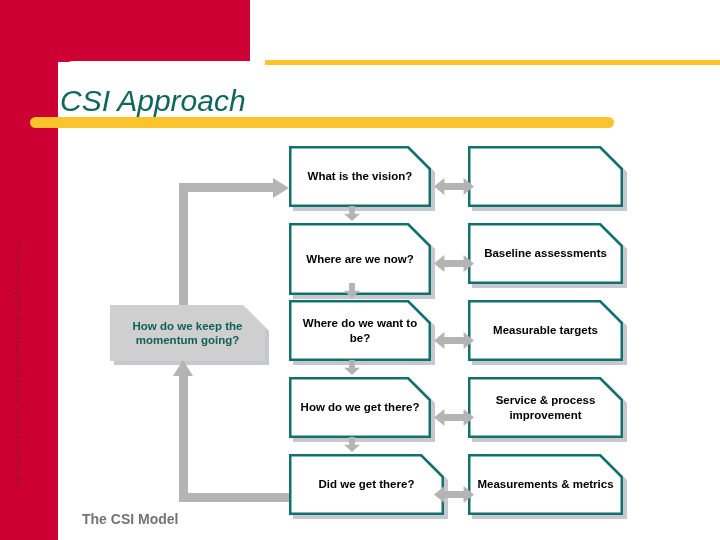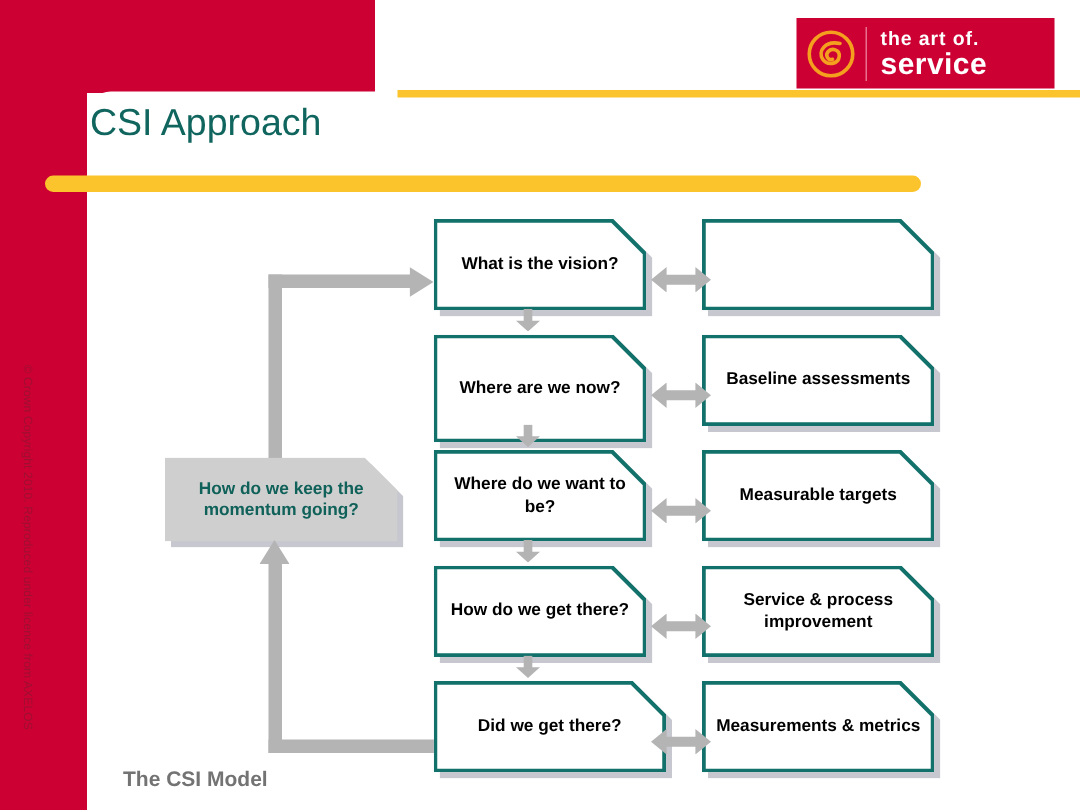--- a/index.html
+++ b/index.html
@@ -82,25 +82,26 @@
     display: block;
   }
   .logo-text .l2 {
     font-size: 20px; font-weight: bold; letter-spacing: 0.3px;
     display: block; margin-top: 1px;
   }
 
   
   .slide-title {
     position: absolute;
-    left: 60px; top: 68px;
-    font-size: 25px;
+    left: 60px; top: 84px;
+    font-size: 30px;
     color: #10665e;
     font-weight: normal;
     white-space: nowrap;
+    font-style: italic;
   }
   .caption {
     position: absolute;
     left: 82px; top: 511px;
     font-size: 14px;
     font-weight: bold;
     color: #737373;
     white-space: nowrap;
   }
 
@@ -212,33 +213,20 @@
 <body>
 
 <div id="slide">
 
   <div class="red-top-block"></div>
   <div class="red-left-bar"></div>
   <div class="white-panel"></div>
   <div class="yellow-thin-bar"></div>
   <div class="yellow-thick-bar"></div>
 
-  <div class="logo">
-    <div class="logo-mark">
-      <svg width="34" height="34" viewBox="0 0 34 34" aria-hidden="true">
-        <circle cx="17" cy="17" r="14.5" fill="none" stroke="#f4a01e" stroke-width="2.4"></circle>
-        <path d="M23 10 C13 8, 8 15, 11.5 20.5 C14.5 25, 22 24, 22.5 18.5 C22.9 14.2, 17.5 12.5, 15 15.5 C13 18, 15 21.5, 18 20.5" fill="none" stroke="#f4a01e" stroke-width="2.4" stroke-linecap="round"></path>
-      </svg>
-    </div>
-    <div class="logo-divider"></div>
-    <div class="logo-text">
-      <span class="l1">the art of.</span>
-      <span class="l2">service</span>
-    </div>
-  </div>
 
   <div class="slide-title">CSI Approach</div>
   <div class="caption">The CSI Model</div>
   <div class="copyright">© Crown Copyright 2010. Reproduced under licence from AXELOS</div>
 
   <div class="conn" style="left:179px; top:183px; width:9px; height:132px;"></div>
   <div class="conn" style="left:179px; top:183px; width:95px; height:9px;"></div>
   <div class="arrow-right-head" style="left:273px; top:178px;"></div>
 
   <div class="conn" style="left:179px; top:493px; width:120px; height:9px;"></div>

